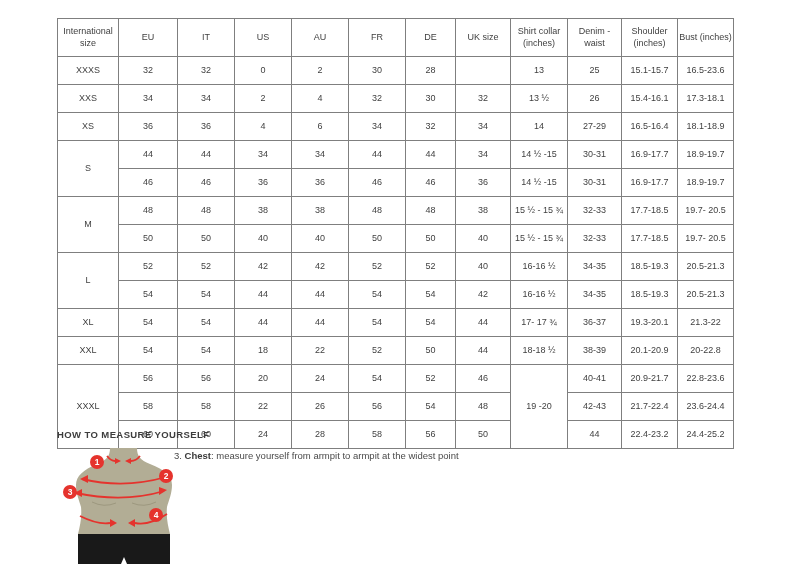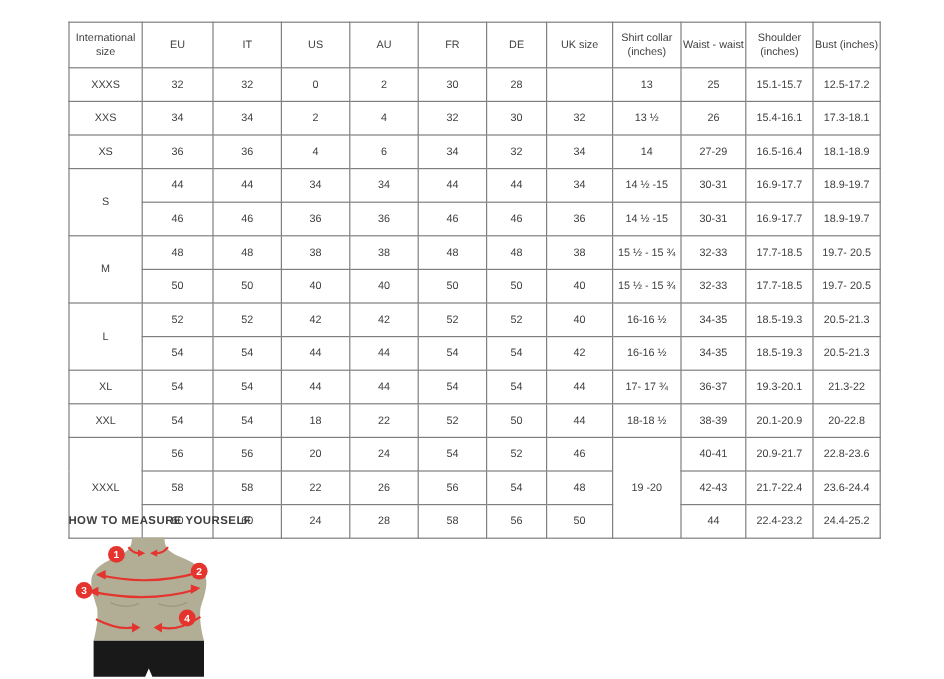--- a/index.html
+++ b/index.html
@@ -55,39 +55,39 @@
         <tr>
             <th>International size</th>
             <th>EU</th>
             <th>IT</th>
             <th>US</th>
             <th>AU</th>
             <th>FR</th>
             <th>DE</th>
             <th>UK size</th>
             <th>Shirt collar (inches)</th>
-            <th>Waist - waist</th>
+            <th>Denim - waist</th>
             <th>Shoulder (inches)</th>
             <th>Bust (inches)</th>
           </tr>
       </thead>
       <tbody>
           <tr>
             <td rowspan="1">XXXS</td>
             <td>32</td>
             <td>32</td>
             <td>0</td>
             <td>2</td>
             <td>30</td>
             <td>28</td>
             <td></td>
             <td>13</td>
             <td>25</td>
             <td>15.1-15.7</td>
-            <td>12.5-17.2</td>
+            <td>16.5-23.6</td>
           </tr>
           <tr>
             <td rowspan="1">XXS</td>
             <td>34</td>
             <td>34</td>
             <td>2</td>
             <td>4</td>
             <td>32</td>
             <td>30</td>
             <td>32</td>
@@ -304,15 +304,16 @@
         <text x="10" y="49" text-anchor="middle">3</text>
       </g>
       <g>
         <circle cx="96" cy="69" r="7" fill="#e5332d"></circle>
         <text x="96" y="72" text-anchor="middle">4</text>
       </g>
     </svg>
   </div>
 
   <div class="measure-list">
+      <div class="m-item"><span>3. </span><b>Chest</b><span>: measure yourself from armpit to armpit at the widest point</span></div>
     </div>
 
 </div>
 
 </body></html>

